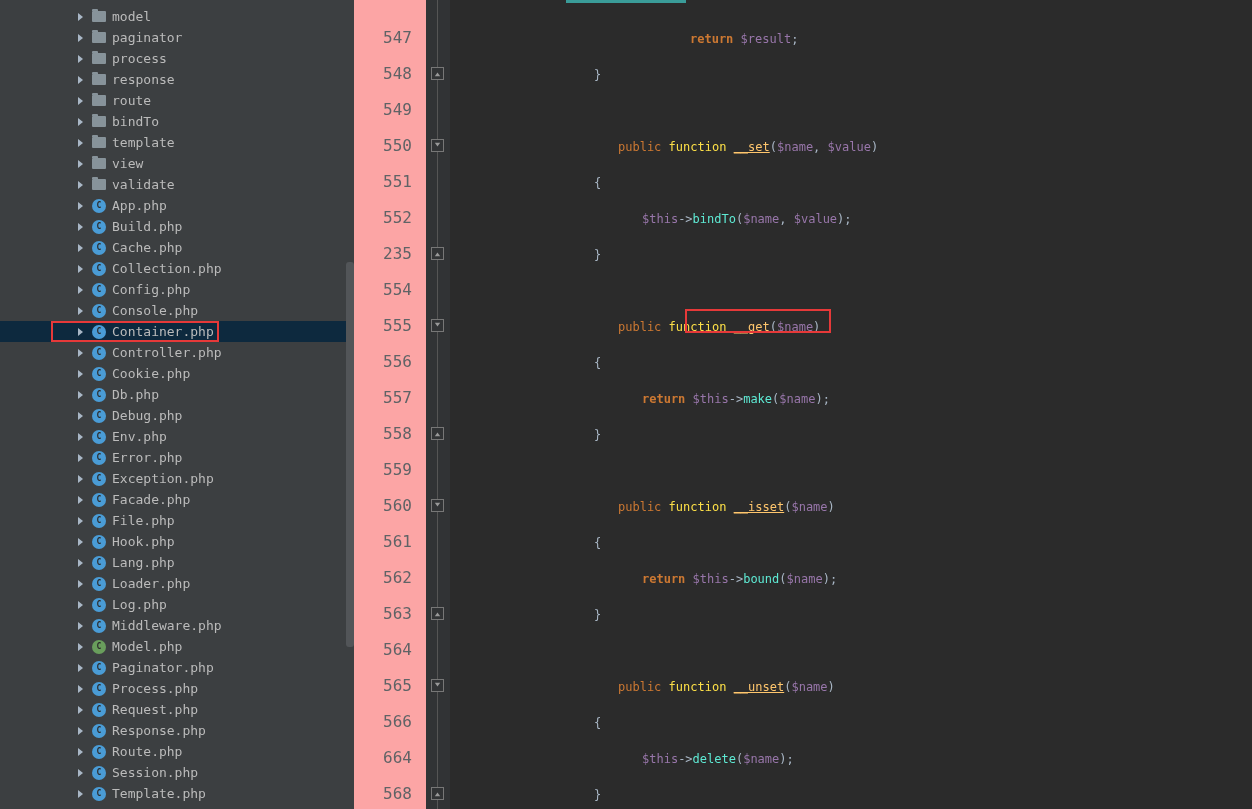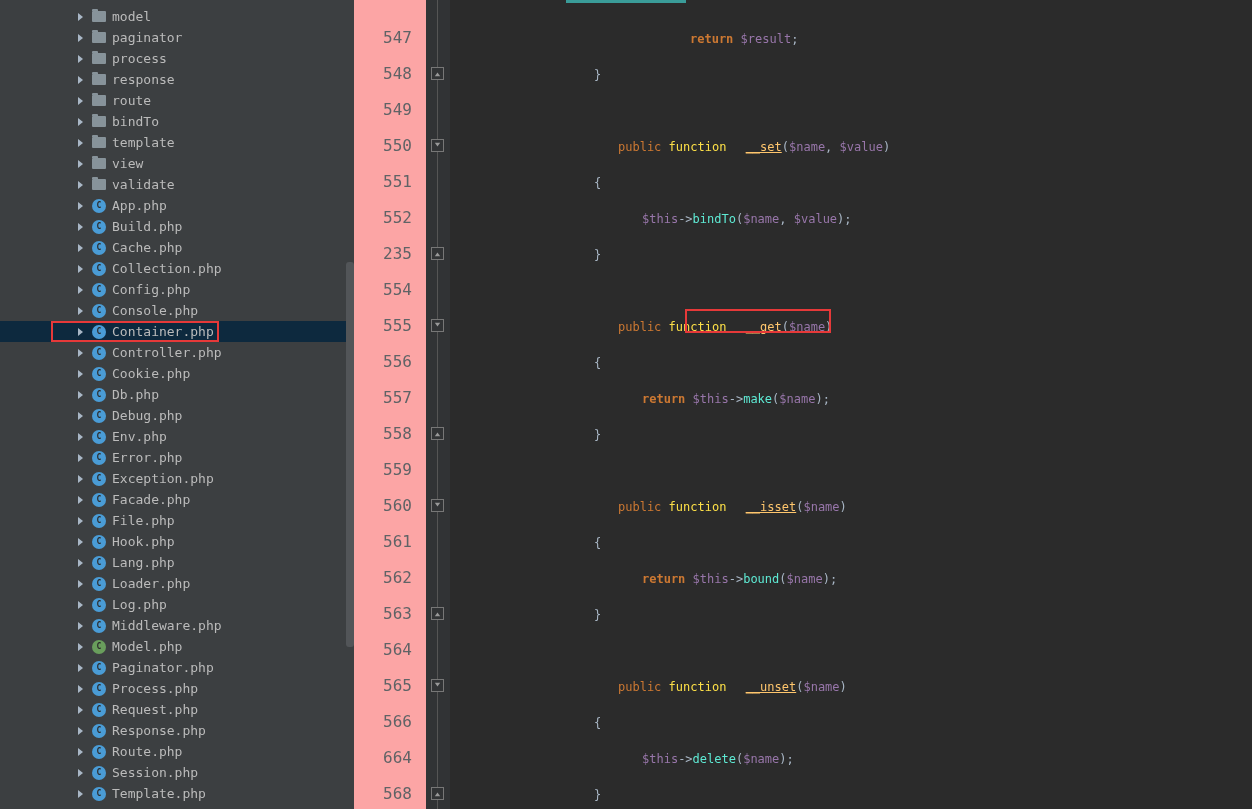--- a/index.html
+++ b/index.html
@@ -167,21 +167,21 @@
   position: relative;
 }
 .code .line {
   height: 36px;
   line-height: 36px;
   white-space: pre;
 }
 .k-public { color: #cc7832; margin-left: 24px; }
 .k-function { color: #fde047; text-align: center; }
 .k-return { color: #cc7832; font-weight: bold; }
-.fn-magic { color: #ffc66d; text-decoration: underline; margin-left: 12px; }
+.fn-magic { color: #ffc66d; text-decoration: underline; }
 .var { color: #9876aa; }
 .punct { color: #a9b7c6; }
 .arrow-op { color: #a9b7c6; }
 .method { color: #5eead4; }
 .highlight-code {
   left: 235px;
   top: 309px;
   width: 146px;
   height: 24px;
 }

